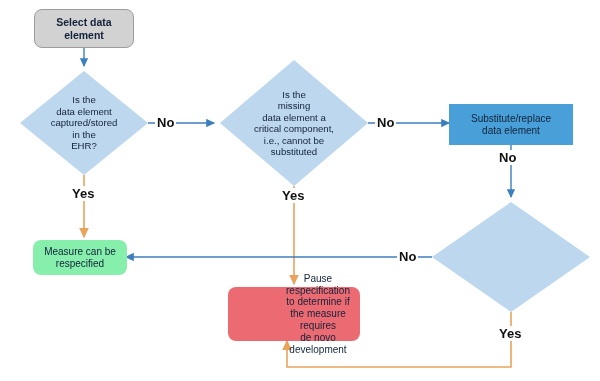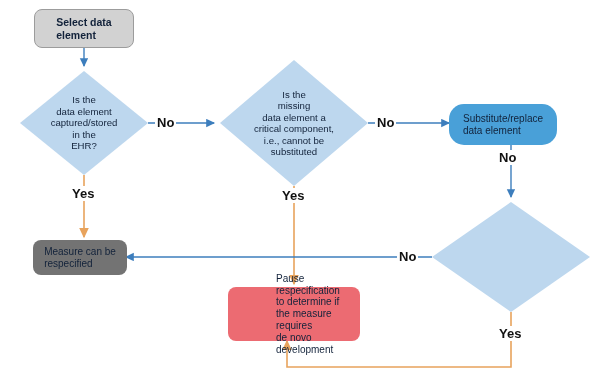--- a/index.html
+++ b/index.html
@@ -24,40 +24,40 @@
     top: 0;
     width: 600px;
     height: 381px;
   }
   .node {
     position: absolute;
     box-sizing: border-box;
     display: flex;
     align-items: center;
     justify-content: center;
-    text-align: left;
+    text-align: center;
     color: #12223a;
     line-height: 1.18;
     white-space: pre-line;
     z-index: 3;
   }
   .node-start {
     background: #d2d2d2;
     border: 1px solid #9c9c9c;
     border-radius: 8px;
     font-size: 10.5px;
     font-weight: bold;
   }
   .node-process-blue {
     background: #49a0d8;
     font-size: 10px;
     font-weight: normal;
   }
   .node-terminal-green {
-    background: #737373;
+    background: #86efac;
     border-radius: 8px;
     font-size: 10px;
   }
   .node-terminal-red {
     background: #ec6b72;
     border-radius: 8px;
     font-size: 10px;
     padding-left: 48px;
   }
   .decision-label {
@@ -129,21 +129,21 @@
 in the
 EHR?</div>
 
   <div class="decision-label" style="left:228px; top:77px; width:132px; height:92px;">Is the
 missing
 data element a
 critical component,
 i.e., cannot be
 substituted</div>
 
-  <div class="node node-process-blue" style="left:449px; top:104px; width:108px; height:41px;border-radius:15px;">Substitute/replace
+  <div class="node node-process-blue" style="left:449px; top:104px; width:124px; height:41px;">Substitute/replace
 data element</div>
 
 
   <div class="node node-terminal-green" style="left:33px; top:240px; width:94px; height:35px;">Measure can be
 respecified</div>
 
   <div class="node node-terminal-red" style="left:228px; top:287px; width:132px; height:54px;">Pause respecification
 to determine if
 the measure requires
 de novo development</div>

